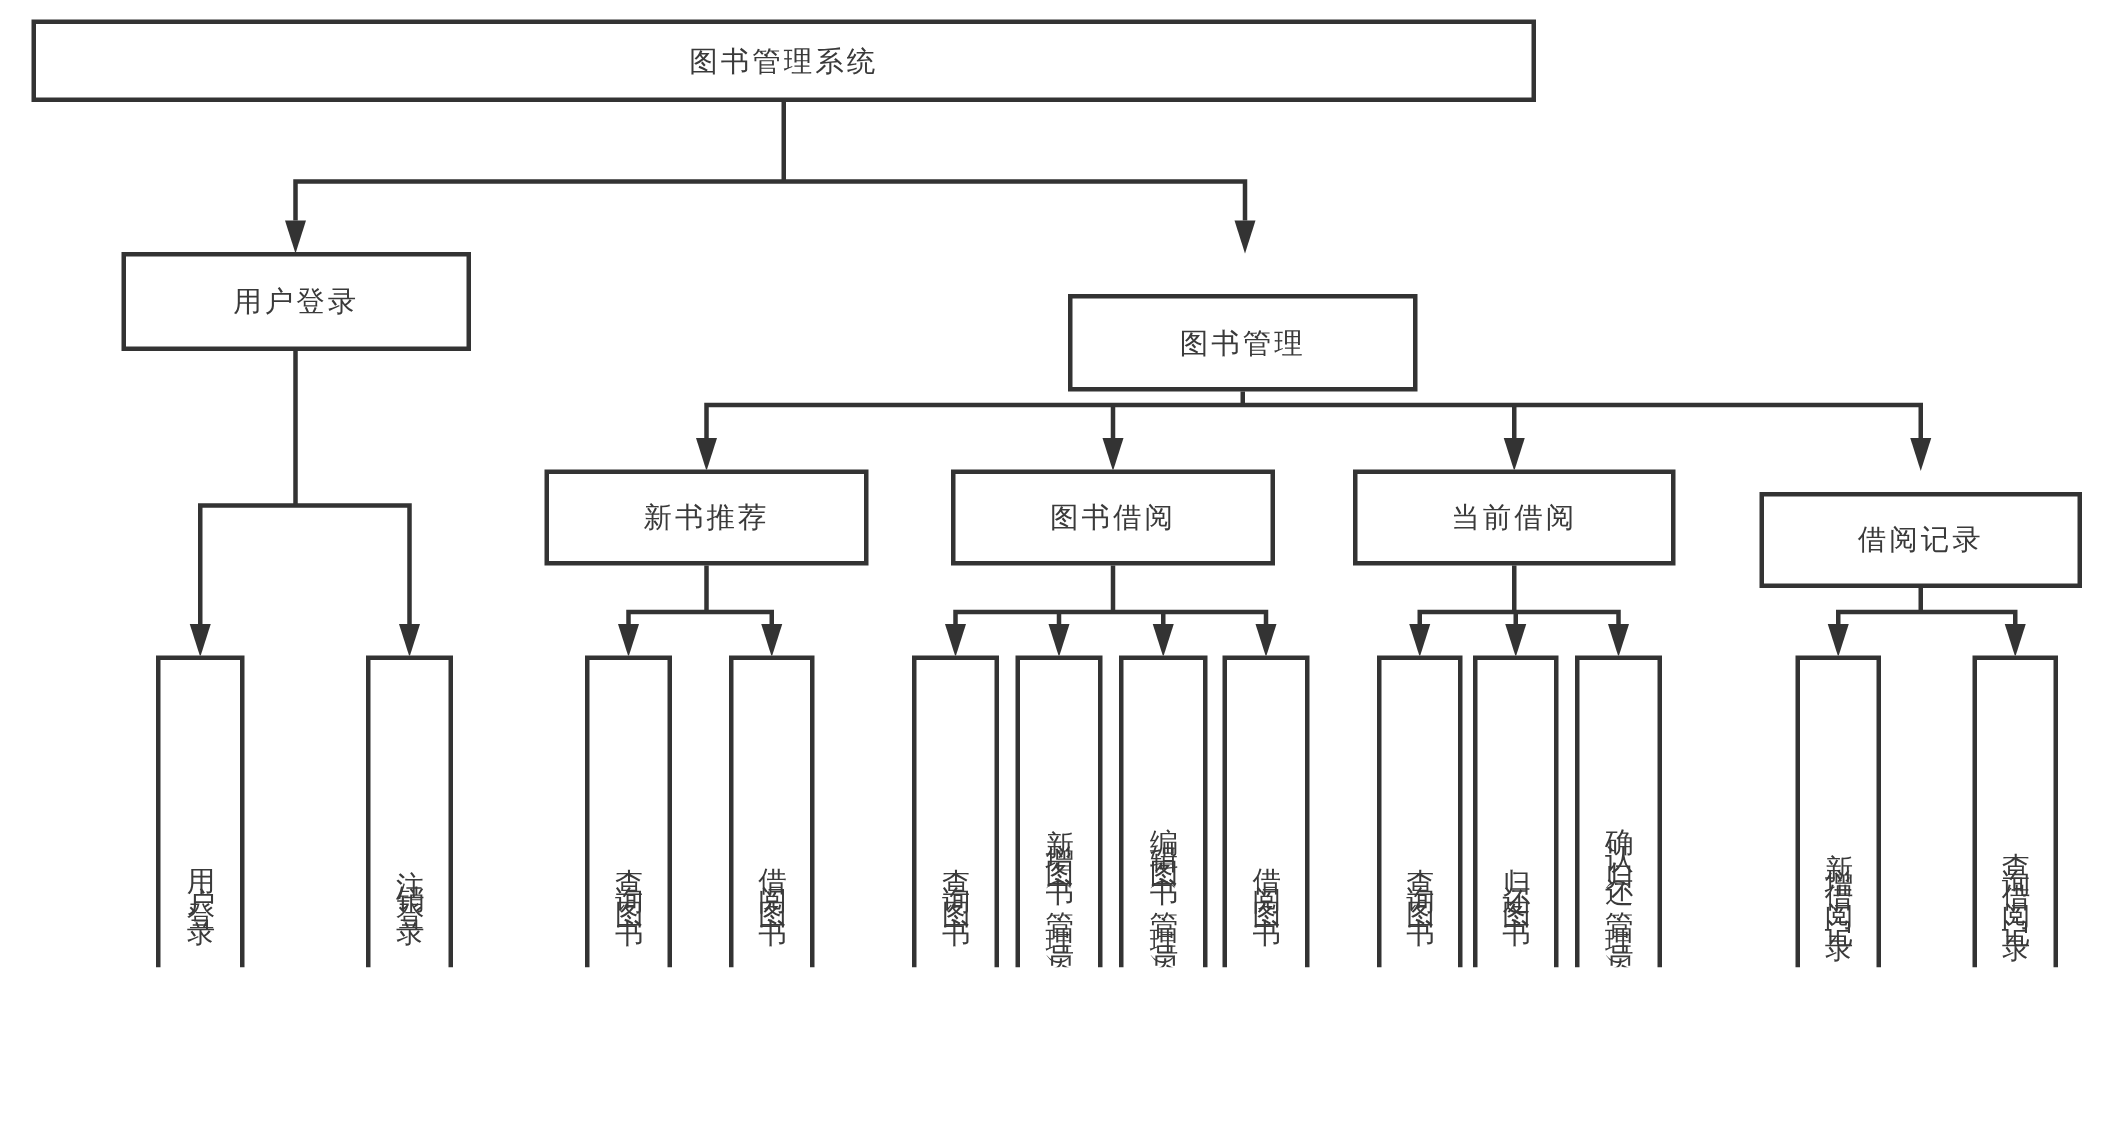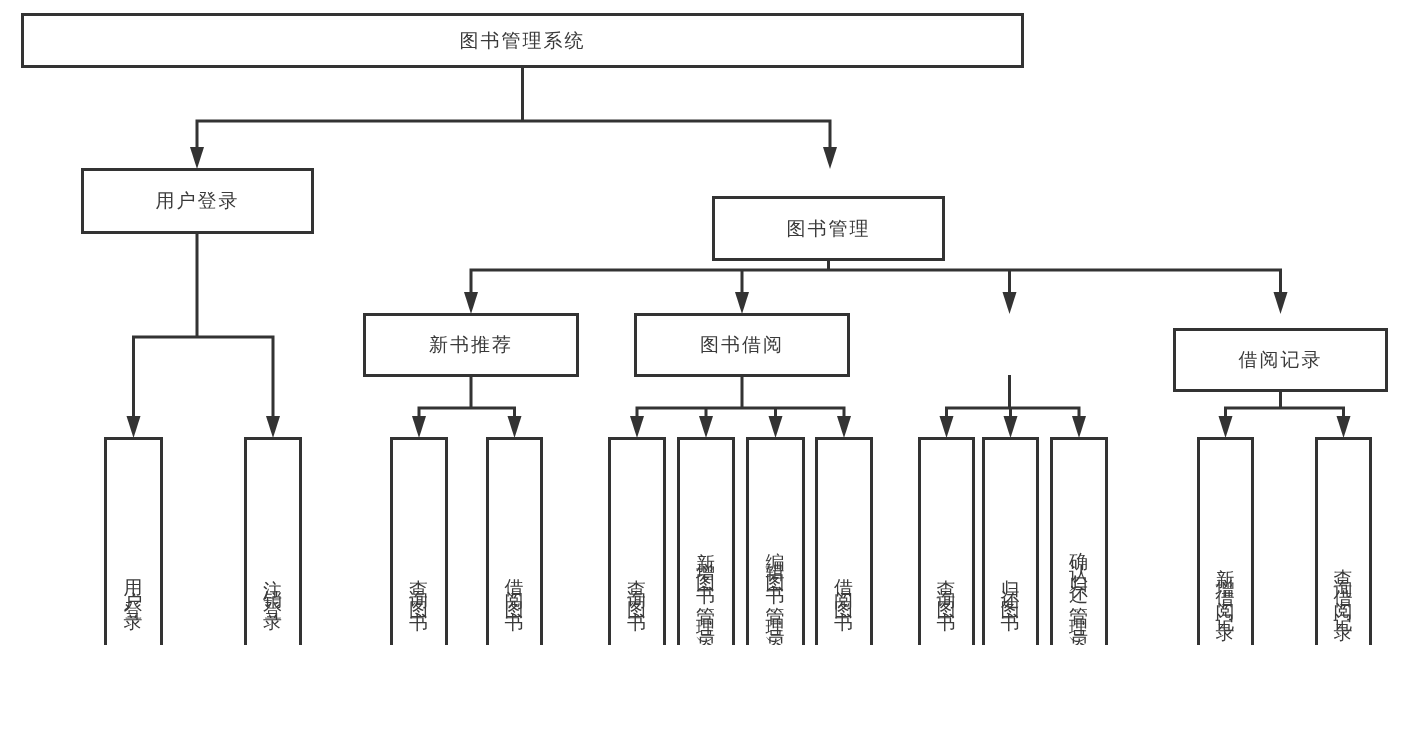--- a/index.html
+++ b/index.html
@@ -121,20 +121,21 @@
     </g>
   </svg>
 
   <div class="node n-root">图书管理系统</div>
 
   <div class="node n-login">用户登录</div>
   <div class="node n-mgmt">图书管理</div>
 
   <div class="node n-borrow">图书借阅</div>
   <div class="node n-newrec">新书推荐</div>
+  <div class="node n-cur">当前借阅</div>
   <div class="node n-rec">借阅记录</div>
 
   <div class="node leaf vnode l1">用户登录</div>
   <div class="node leaf vnode l2">注销登录</div>
 
   <div class="node leaf vnode l3">查询图书</div>
   <div class="node leaf vnode l4">借阅图书</div>
 
   <div class="node leaf vnode l5">查询图书</div>
   <div class="node leaf vnode l6">新增图书（管理员）</div>

